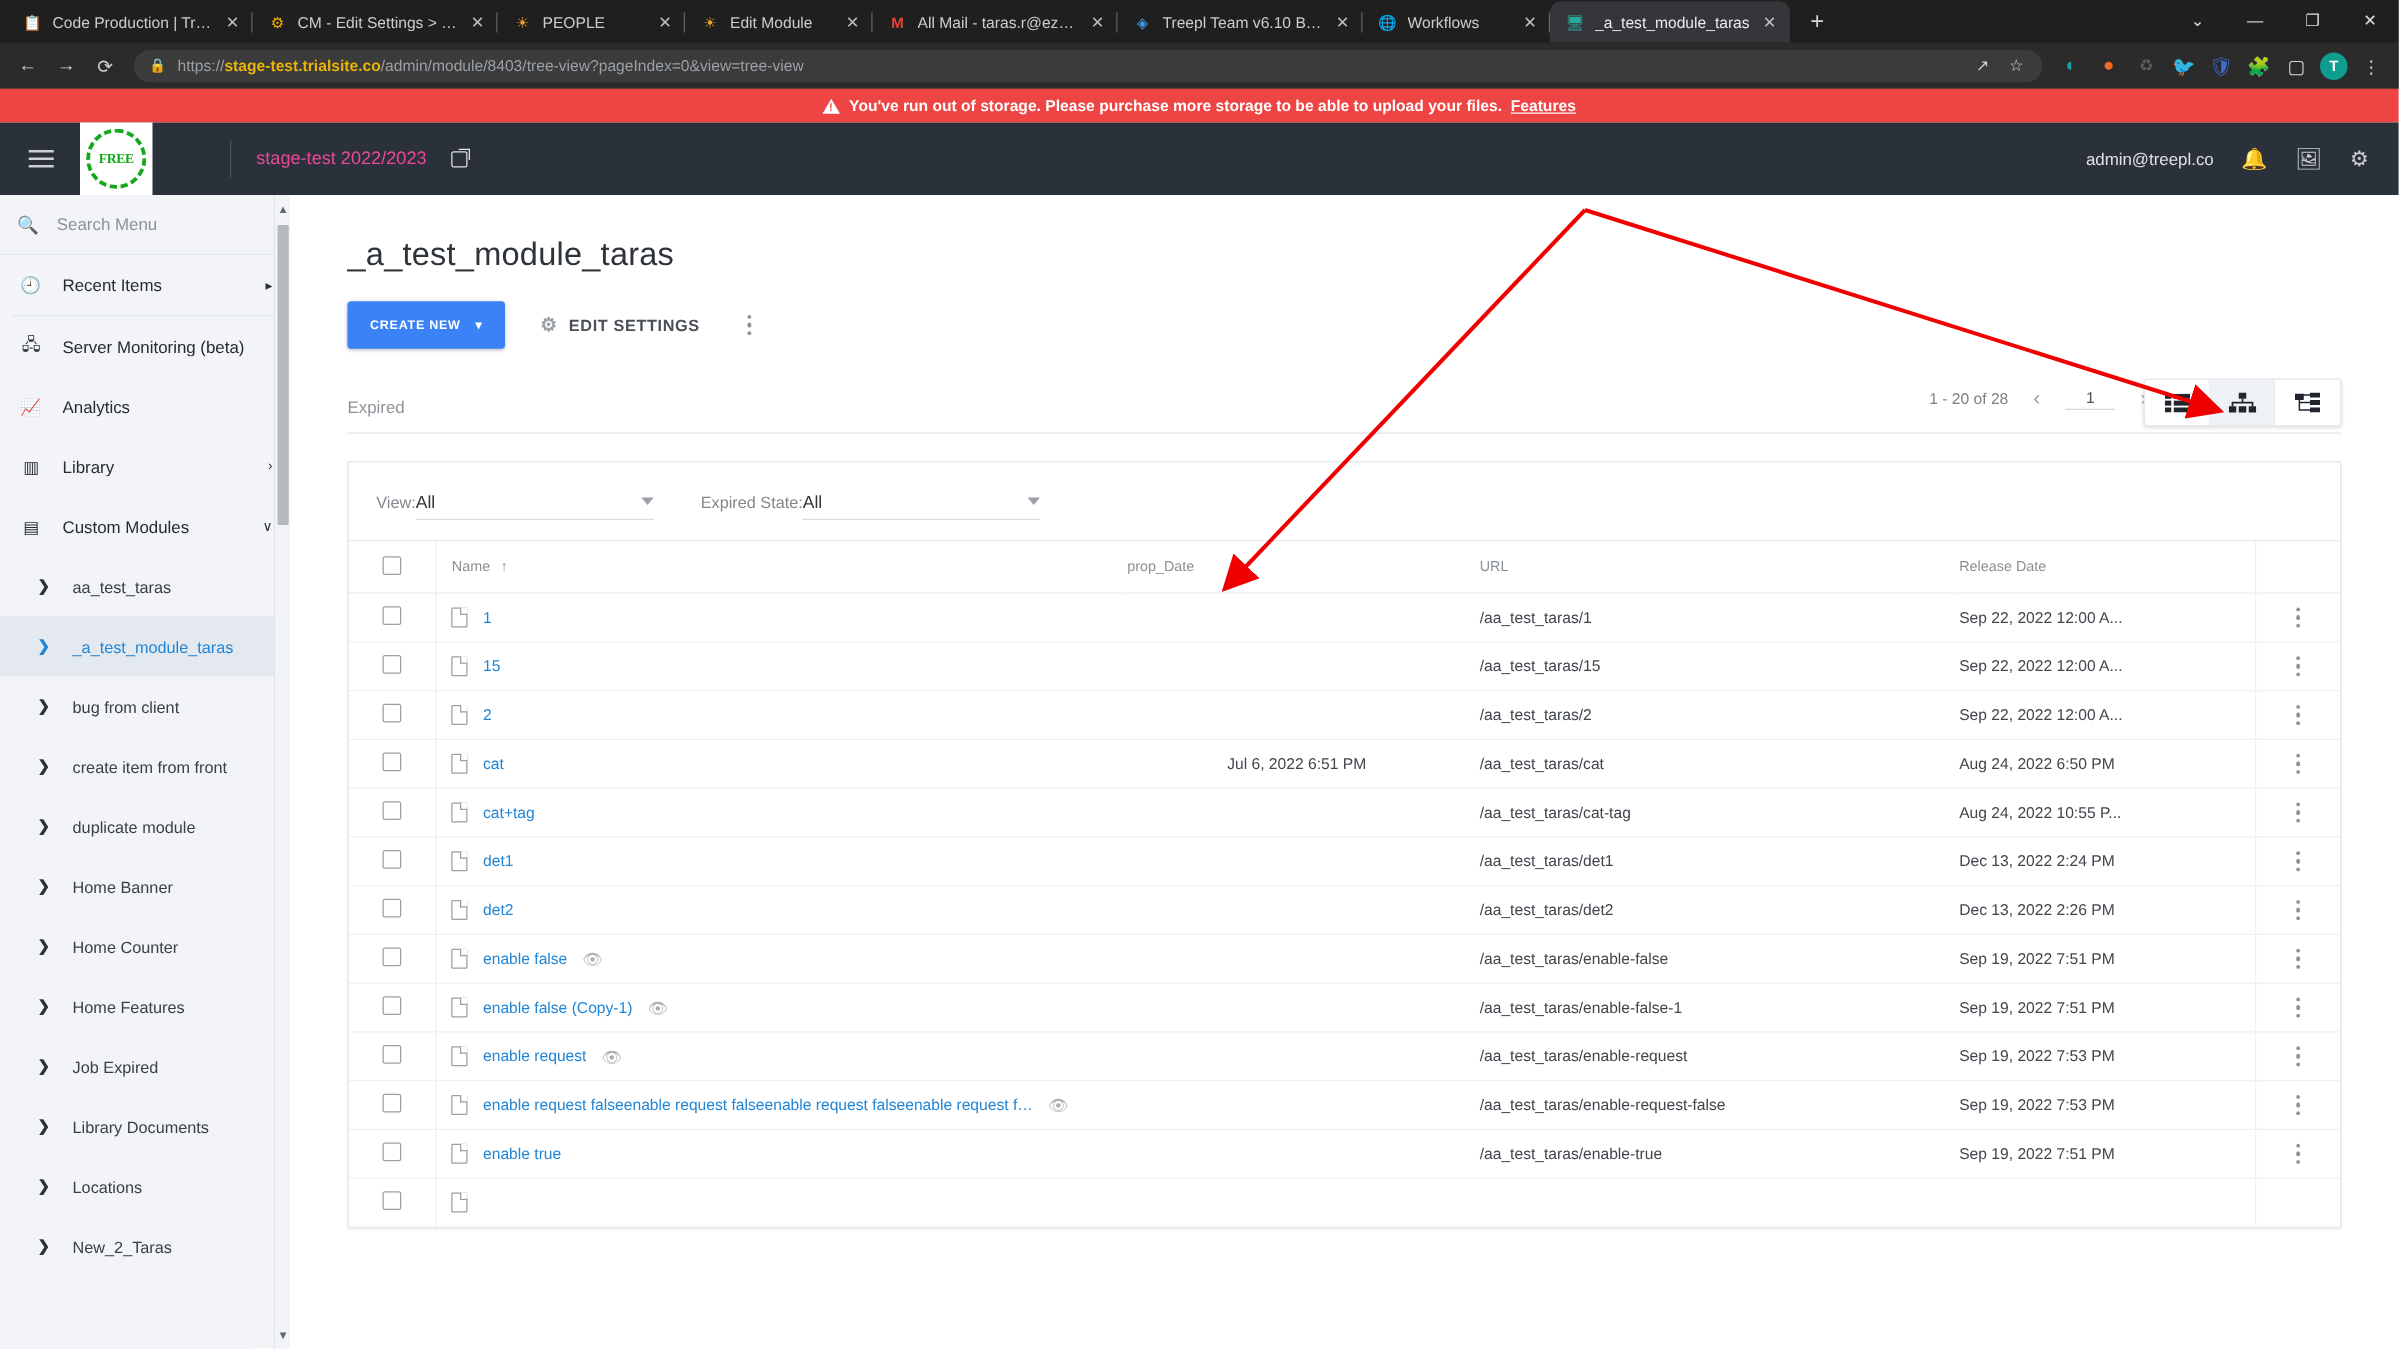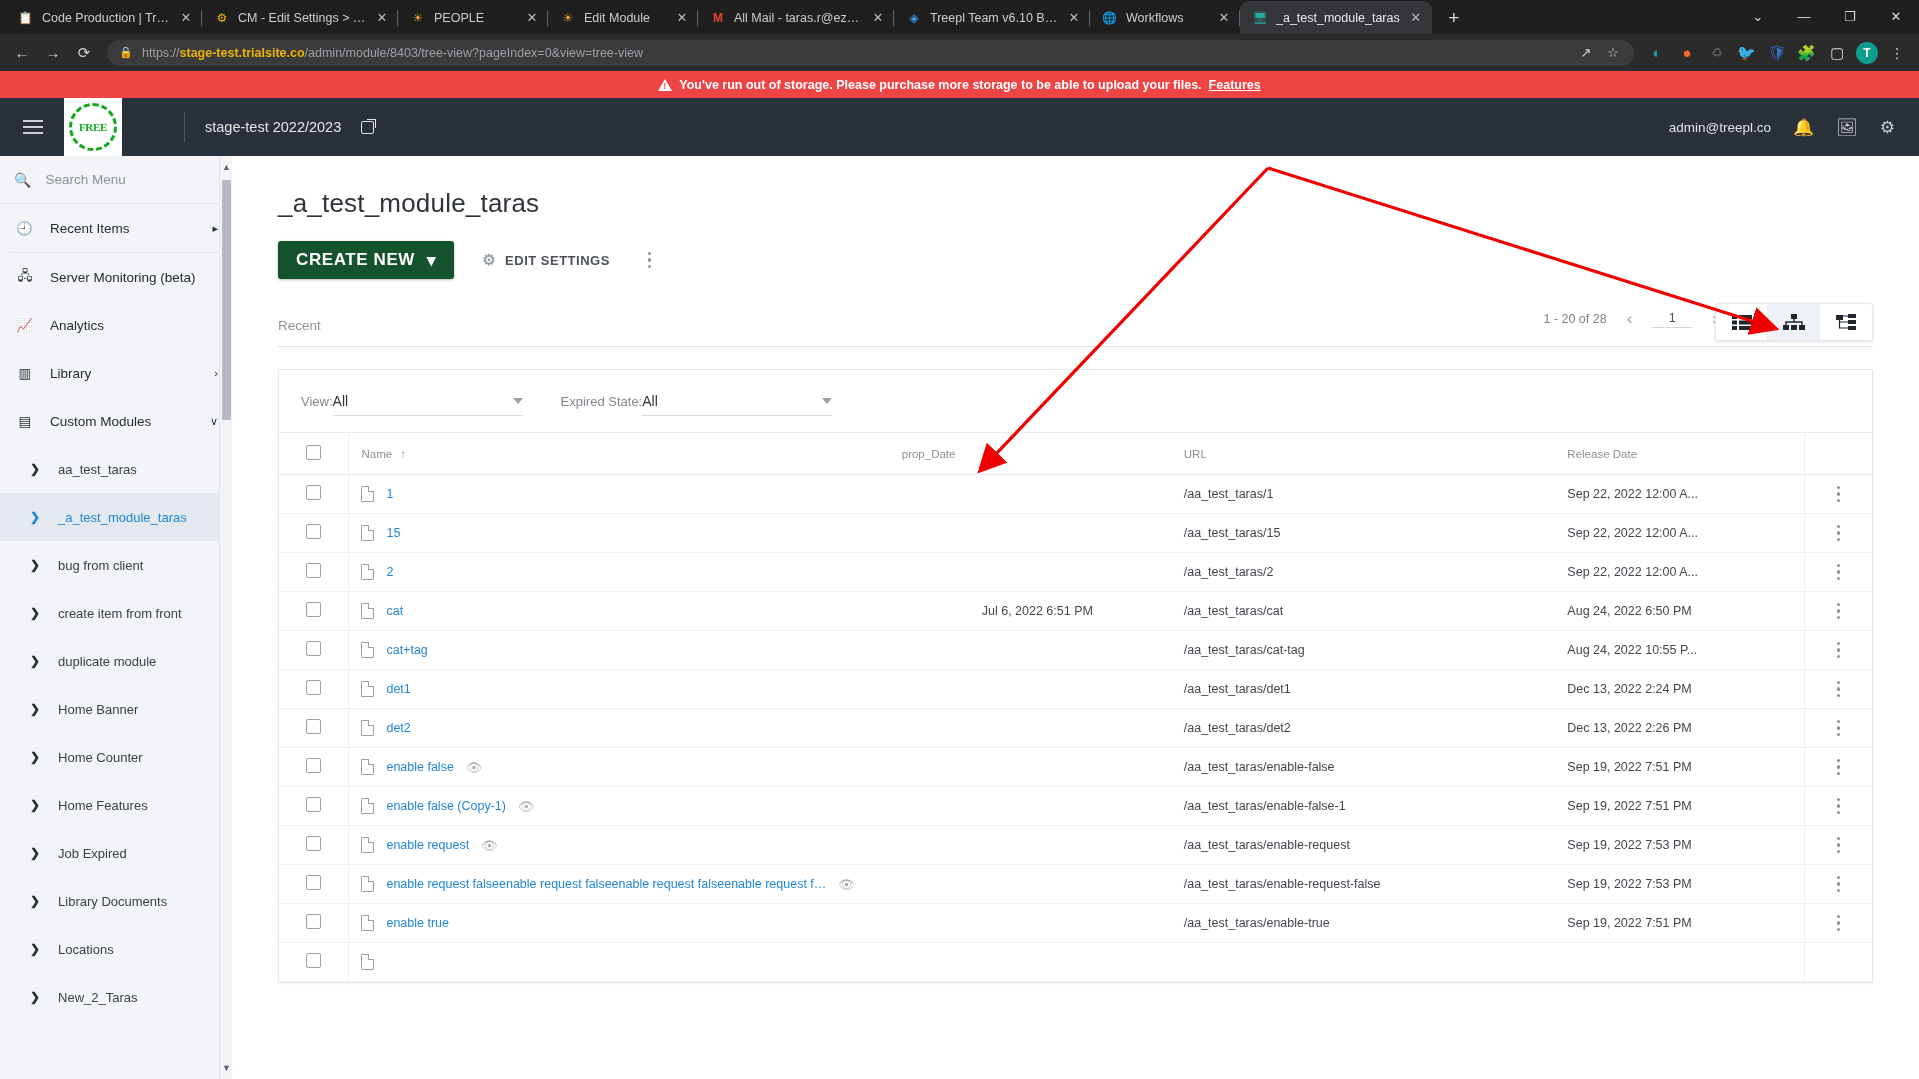--- a/index.html
+++ b/index.html
@@ -115,21 +115,21 @@
   }
   .stamp {
     width: 48px; height: 48px; border-radius: 50%;
     border: 3px dashed #14a81c; display: flex; align-items: center;
     justify-content: center; color: #14a81c; font-weight: 700;
     font-size: 11px; letter-spacing: -.3px;
     font-family: "Liberation Serif", serif;
   }
   .hdr-div { width: 1px; height: 30px; background: #4a525e; margin-left: 62px; }
   .site-name {
-    margin-left: 20px; font-size: 14.5px; color: #e5e5e5;
+    margin-left: 20px; font-size: 14.5px; color: #ec4899;
     display: flex; align-items: center; gap: 20px;
   }
   .ext-link-ico {
     width: 13px; height: 13px; border: 1.6px solid #dfe2e6;
     border-radius: 2px; position: relative;
   }
   .ext-link-ico::after {
     content: ""; position: absolute; right: -3px; top: -3px;
     width: 8px; height: 8px; border-top: 1.6px solid #dfe2e6;
     border-right: 1.6px solid #dfe2e6;
@@ -190,22 +190,22 @@
   .main {
     flex: 1; background: #fff; position: relative; overflow: hidden;
     padding: 0 46px;
   }
   .page-title {
     font-size: 26px; font-weight: 400; color: #2f343b;
     padding-top: 32px; letter-spacing: .2px;
   }
   .action-row { display: flex; align-items: center; gap: 28px; margin-top: 22px; }
   .btn-primary {
-    background: #14532d; color: #fff; border: none; border-radius: 3px;
-    height: 38px; padding: 0 18px; font-size: 17px; font-weight: 700;
+    background: #3b82f6; color: #fff; border: none; border-radius: 3px;
+    height: 38px; padding: 0 18px; font-size: 10px; font-weight: 700;
     letter-spacing: .6px; display: flex; align-items: center; gap: 12px;
     box-shadow: 0 1px 3px rgba(0,0,0,.28);
   }
   .btn-flat {
     background: none; border: none; color: #4b5058; font-size: 13px;
     font-weight: 700; letter-spacing: .5px;
     display: flex; align-items: center; gap: 9px; height: 38px;
   }
   .kebab { display: flex; flex-direction: column; gap: 3px; padding: 6px 10px; }
   .kebab i { width: 3.5px; height: 3.5px; border-radius: 50%; background: #8d9299; display: block; }
@@ -514,21 +514,21 @@
         <span>EDIT SETTINGS</span>
       </button>
       <span class="kebab">
           <i></i>
           <i></i>
           <i></i>
         </span>
     </div>
 
     <div class="search-row">
-      <span class="sph">Recent</span>
+      <span class="sph">Expired</span>
       <span class="mag">🔍</span>
 
       <div class="pager">
         <span>1 - 20 of 28</span>
         <span class="arr">‹</span>
         <span class="pnum">1</span>
         <span class="arr">›</span>
       </div>
 
       <div class="viewtoggle">

